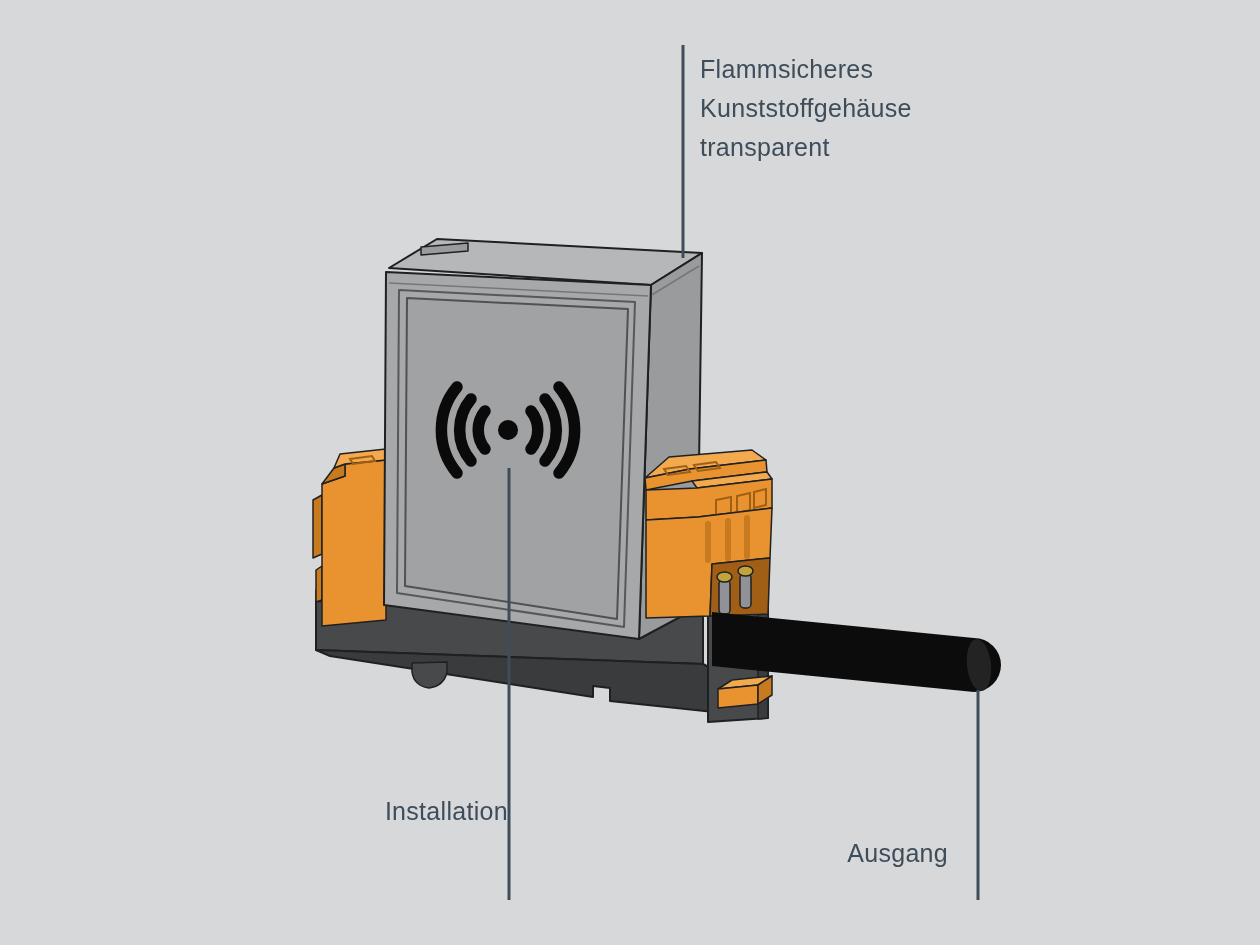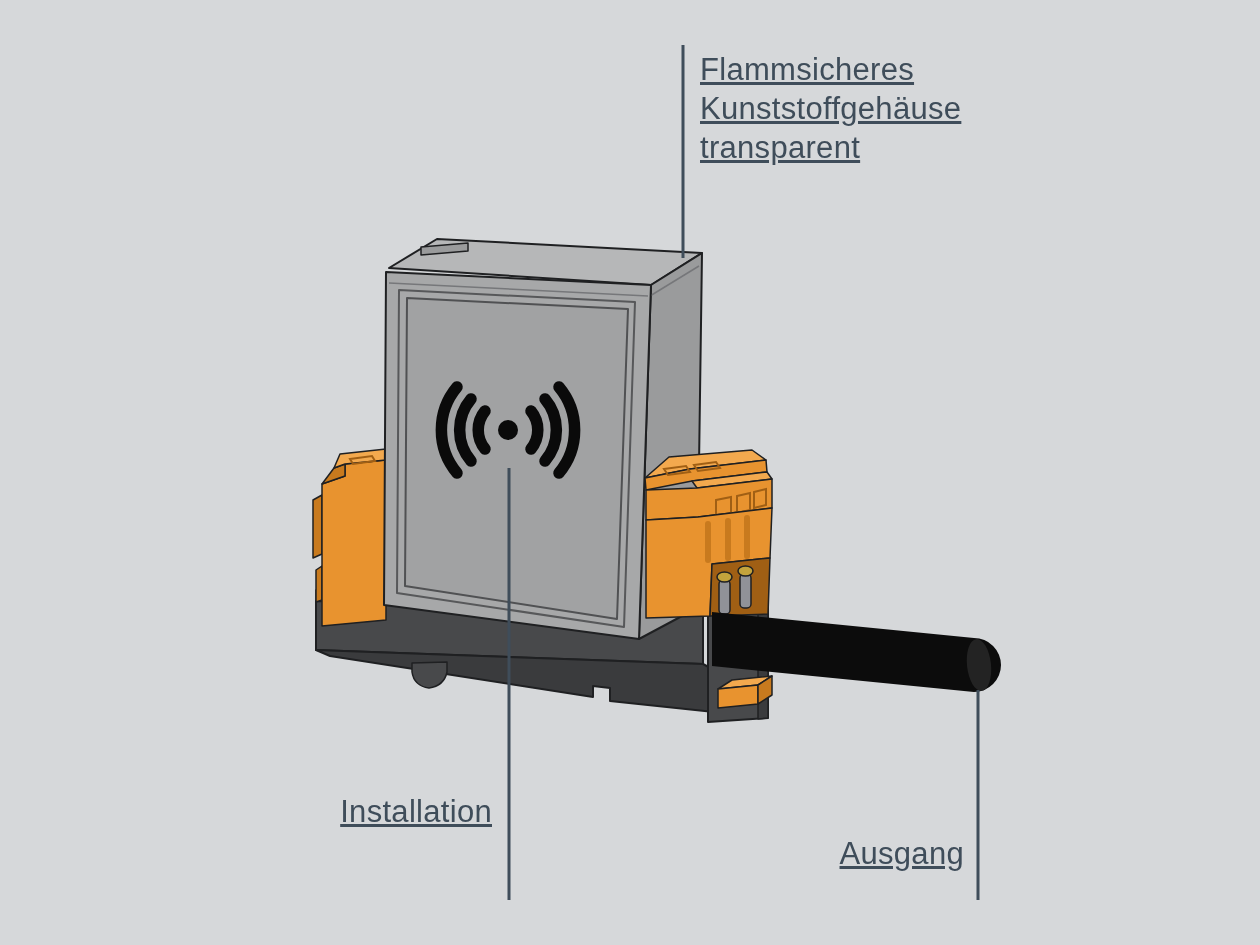--- a/index.html
+++ b/index.html
@@ -10,30 +10,29 @@
     background: var(--c-background, #d6d8da);
     font-family: "Liberation Sans", sans-serif;
   }
   .stage { position: absolute; inset: 0; }
   svg.device { position: absolute; left: 0; top: 0; }
 
   
   .label {
     position: absolute;
     color: var(--c-annotation, #3f4d5a);
-    font-size: 31px;
+    font-size: 25px;
     line-height: 39px;
     font-weight: 400;
     letter-spacing: 0.3px;
     white-space: nowrap;
-    text-decoration: underline;
   }
   .label-housing { left: 700px; top: 50px; text-align: left; }
-  .label-rfid    { right: 768px; top: 792px; text-align: center; }
-  .label-output  { right: 296px; top: 834px; text-align: center; }
+  .label-rfid    { right: 752px; top: 792px; text-align: center; }
+  .label-output  { right: 312px; top: 834px; text-align: center; }
 
   
   .leader { stroke: var(--c-annotation, #3f4d5a); stroke-width: 3; fill: none; }
 
   .housing-top   { fill: var(--c-housing-top,   #b6b7b8); }
   .housing-front { fill: var(--c-housing-front, #a7a8a9); }
   .housing-side  { fill: var(--c-housing-side,  #9a9b9c); }
   .housing-panel { fill: var(--c-housing-panel, #a1a2a3); }
 
   .orange-main  { fill: var(--c-orange-main,  #e8932f); }

